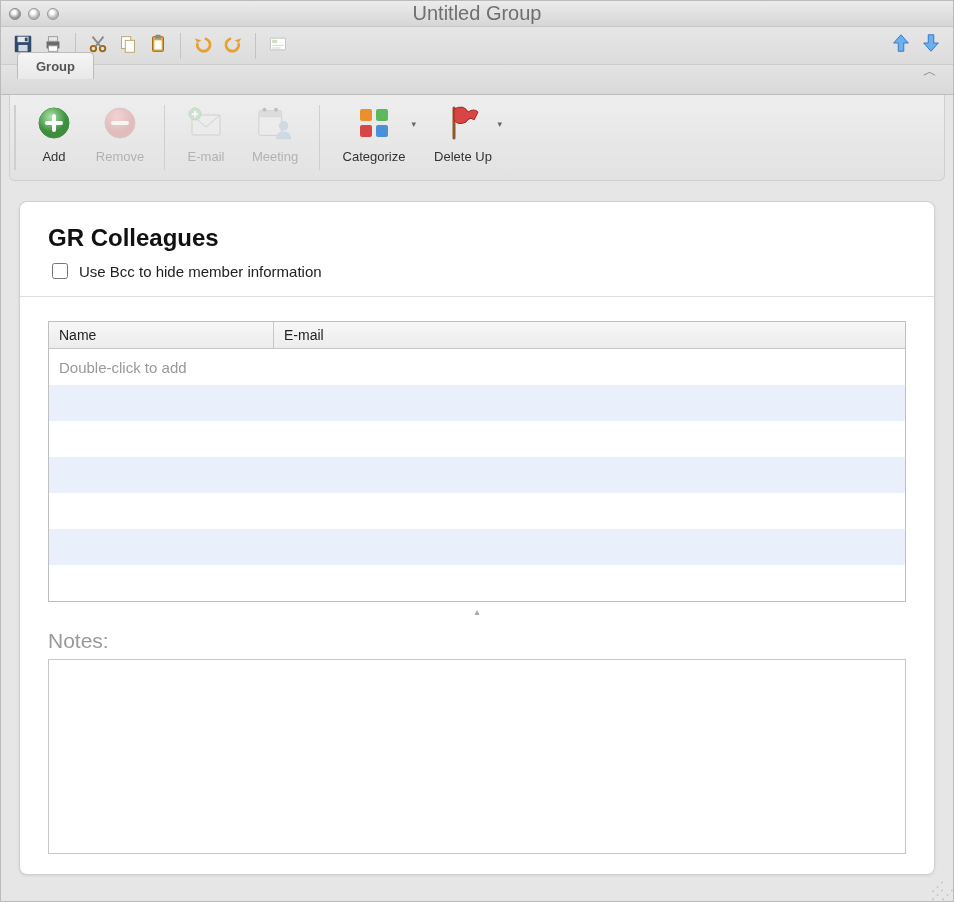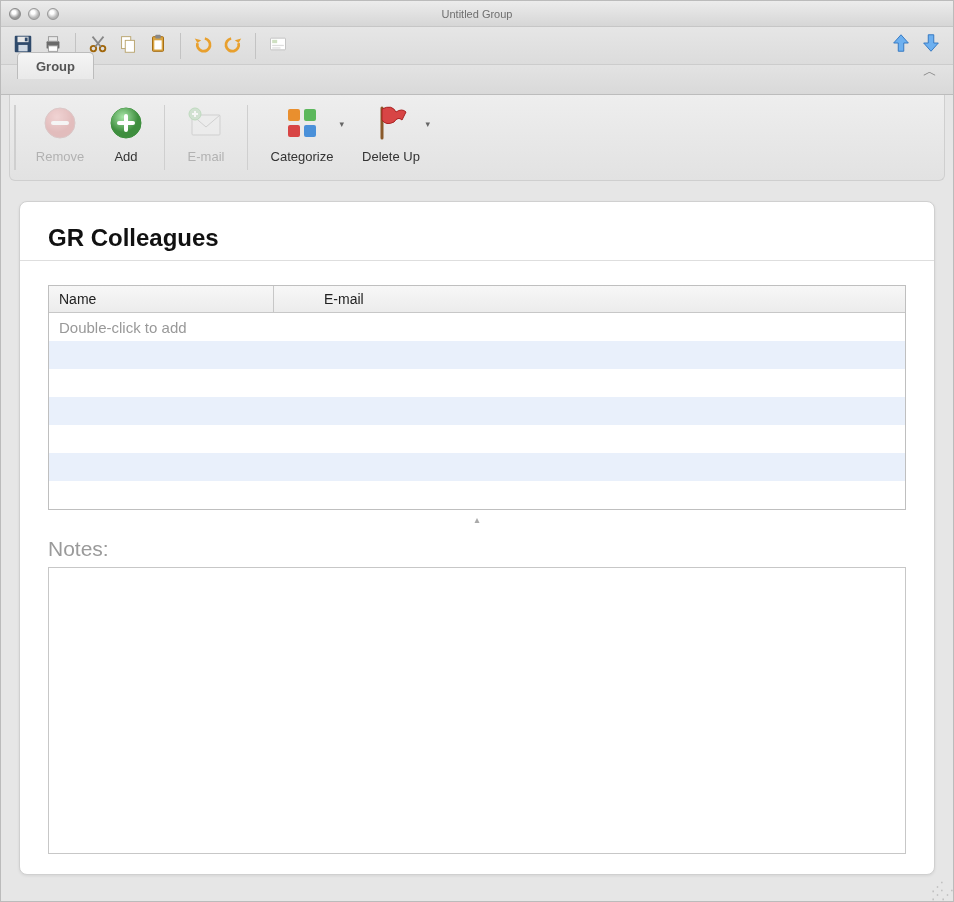--- a/index.html
+++ b/index.html
@@ -33,21 +33,21 @@
     width: 12px; height: 12px; border-radius: 50%;
     background: radial-gradient(circle at 40% 35%, #fefefe 0 20%, #b8b8b8 60%, #9f9f9f);
     border: 1px solid #989898;
   }
   .tl.active {
     background: radial-gradient(circle at 40% 35%, #fff 0 20%, #9b9b9b 60%, #8a8a8a);
     border: 1px solid #8a8a8a;
   }
   .win-title {
     position: absolute; left: 0; right: 0; text-align: center;
-    font-size: 11px; color: #6f6f6f; pointer-events: none;
+    font-size: 20px; color: #6f6f6f; pointer-events: none;
   }
   
   .qa-bar {
     height: 38px;
     display: flex; align-items: center; gap: 2px;
     padding: 0 8px;
     background: linear-gradient(#e6e6e6, #dcdcdc);
     border-bottom: 1px solid #ccc;
   }
   .qa-sep { width: 1px; height: 26px; background: #c3c3c3; margin: 0 6px; }
@@ -123,26 +123,26 @@
     font-size: 24px; font-weight: bold; color: #111;
     margin: 0 0 8px 0;
   }
   .bcc-row { display: flex; align-items: center; gap: 8px; font-size: 15px; color: #222; margin-bottom: 14px; }
   .bcc-row input[type=checkbox]{ width: 16px; height: 16px; }
   .hr { height: 1px; background: #dedede; margin: 0 -28px 24px -28px; }
   .members-table {
     border: 1px solid #bfbfbf;
     font-size: 14px;
   }
-  .mt-head { display: flex; background: linear-gradient(#f7f7f7,#ececec); border-bottom: 1px solid #c7c7c7; gap: 40px; }
+  .mt-head { display: flex; background: linear-gradient(#f7f7f7,#ececec); border-bottom: 1px solid #c7c7c7; }
   .mt-head .col { padding: 5px 10px; font-weight: normal; color: #222; }
   .col.name { flex: 0 0 225px; border-right: 1px solid #c7c7c7; }
   .col.email { flex: 1; }
   .mt-body { }
-  .mt-row { display: flex; height: 28px; align-items: center; }
+  .mt-row { display: flex; height: 36px; align-items: center; }
   .mt-row:nth-child(even){ background: #e9f0fb; }
   .mt-row .cell { padding: 0 10px; color: #999; font-size: 15px; }
   .mt-row .cell.name { flex: 0 0 225px; }
   .mt-row .cell.email { flex: 1; }
   .splitter {
     text-align: center; color: #aaa; font-size: 10px; padding: 4px 0 8px; user-select: none;
   }
   .notes-label { font-size: 21px; color: #9a9a9a; margin: 4px 0 6px; }
   .notes-area {
     flex: 1;
@@ -268,66 +268,79 @@
     <div class="tab">Group</div>
     <div class="collapse">
       <span>︿</span>
     </div>
   </div>
 
   <div class="ribbon">
     <div class="rib-sep"></div>
     <div class="rib-sep"></div>
     <div class="rib-group">
-      <div class="rib-btn disabled" style="width:72px">
-        <div class="rib-icon">
-          <svg width="36" height="36" viewBox="0 0 36 36">
-              <defs>
-                <radialGradient id="g2" cx="40%" cy="30%">
-                  <stop offset="0" stop-color="#f5c1c1"></stop>
-                  <stop offset="1" stop-color="#d99"></stop>
-                </radialGradient>
-              </defs>
-              <circle cx="18" cy="18" r="15" fill="url(#g2)" stroke="#caa"></circle>
-              <rect x="9" y="16" width="18" height="4" rx="2" fill="#fff"></rect>
-            </svg>
-        </div>
-        <div class="rib-label">Remove</div>
-      </div>
       <div class="rib-btn" style="width:60px">
         <div class="rib-icon">
           <svg width="36" height="36" viewBox="0 0 36 36">
               <circle cx="18" cy="18" r="15" fill="#5cb85c" stroke="#3e8e3e" stroke-width="1"></circle>
               <circle cx="18" cy="18" r="15" fill="url(#g1)"></circle>
               <defs>
                 <radialGradient id="g1" cx="40%" cy="30%">
                   <stop offset="0" stop-color="#a8e6a8"></stop>
                   <stop offset="1" stop-color="#3e8e3e"></stop>
                 </radialGradient>
               </defs>
               <rect x="16" y="9" width="4" height="18" rx="2" fill="#fff"></rect>
               <rect x="9" y="16" width="18" height="4" rx="2" fill="#fff"></rect>
             </svg>
         </div>
         <div class="rib-label">Add</div>
       </div>
+      <div class="rib-btn disabled" style="width:72px">
+        <div class="rib-icon">
+          <svg width="36" height="36" viewBox="0 0 36 36">
+              <defs>
+                <radialGradient id="g2" cx="40%" cy="30%">
+                  <stop offset="0" stop-color="#f5c1c1"></stop>
+                  <stop offset="1" stop-color="#d99"></stop>
+                </radialGradient>
+              </defs>
+              <circle cx="18" cy="18" r="15" fill="url(#g2)" stroke="#caa"></circle>
+              <rect x="9" y="16" width="18" height="4" rx="2" fill="#fff"></rect>
+            </svg>
+        </div>
+        <div class="rib-label">Remove</div>
+      </div>
     </div>
     <div class="rib-sep"></div>
     <div class="rib-group">
       <div class="rib-btn disabled" style="width:66px">
         <div class="rib-icon">
           <svg width="40" height="36" viewBox="0 0 40 36">
               <rect x="6" y="10" width="28" height="20" rx="1" fill="#eee" stroke="#bbb"></rect>
               <path d="M6 10 L20 22 L34 10" fill="none" stroke="#bbb"></path>
               <circle cx="9" cy="9" r="6" fill="#bcd9bc" stroke="#9c9"></circle>
               <path d="M9 6 L9 12 M6 9 L12 9" stroke="#fff" stroke-width="2"></path>
             </svg>
         </div>
         <div class="rib-label">E-mail</div>
       </div>
+      <div class="rib-btn disabled" style="width:72px">
+        <div class="rib-icon">
+          <svg width="42" height="38" viewBox="0 0 42 38">
+              <rect x="4" y="6" width="24" height="26" rx="2" fill="#eee" stroke="#bbb"></rect>
+              <rect x="4" y="6" width="24" height="7" fill="#d0d0d0"></rect>
+              <circle cx="10" cy="5" r="2" fill="#999"></circle>
+              <circle cx="22" cy="5" r="2" fill="#999"></circle>
+              <circle cx="30" cy="22" r="5" fill="#b8cde0"></circle>
+              <path d="M22 36 Q22 28 30 28 Q38 28 38 36 Z" fill="#b8cde0"></path>
+            </svg>
+        </div>
+        <div class="rib-label">Meeting</div>
+      </div>
     </div>
     <div class="rib-sep"></div>
     <div class="rib-group">
       <div class="rib-btn" style="width:92px">
         <div class="rib-icon">
           <svg width="36" height="36" viewBox="0 0 36 36">
               <rect x="4" y="4" width="12" height="12" rx="2" fill="#e98f2e"></rect>
               <rect x="20" y="4" width="12" height="12" rx="2" fill="#5cb85c"></rect>
               <rect x="4" y="20" width="12" height="12" rx="2" fill="#d84545"></rect>
               <rect x="20" y="20" width="12" height="12" rx="2" fill="#4a90d9"></rect>
@@ -344,20 +357,24 @@
             </svg>
         </div>
         <div class="rib-label">Delete Up</div>
         <span class="dd-caret">▾</span>
       </div>
     </div>
   </div>
 
   <div class="content-card">
     <div class="group-title">GR Colleagues</div>
+    <label class="bcc-row">
+      <input type="checkbox" style="">
+      <span>Use Bcc to hide member information</span>
+    </label>
     <div class="hr"></div>
 
     <div class="members-table">
       <div class="mt-head">
         <div class="col name">Name</div>
         <div class="col email">E-mail</div>
       </div>
       <div class="mt-body">
         <div class="mt-row">
           <div class="cell name">Double-click to add</div>

